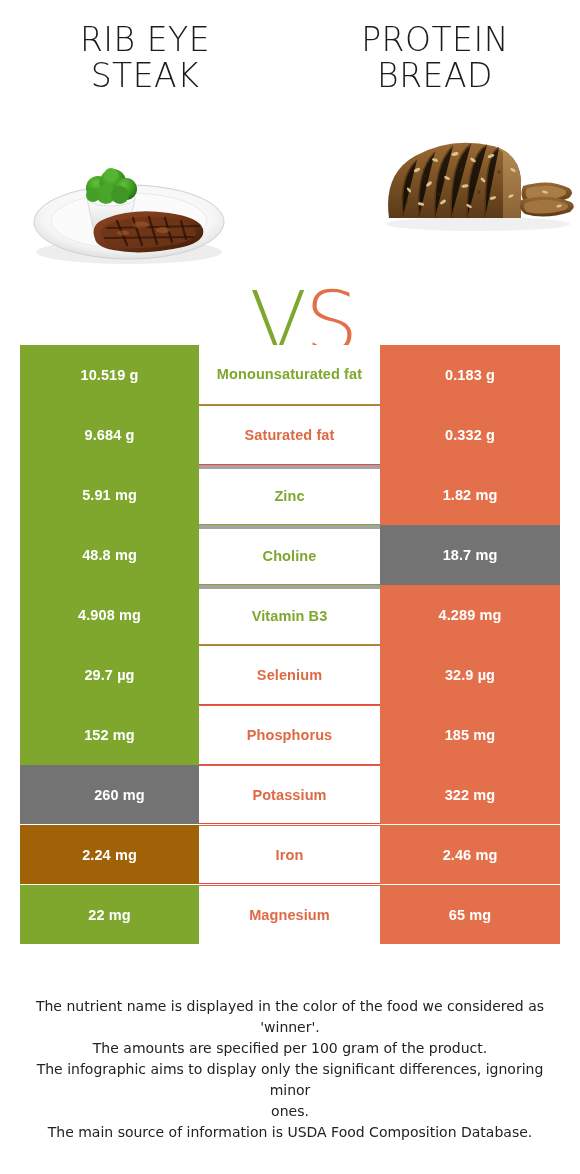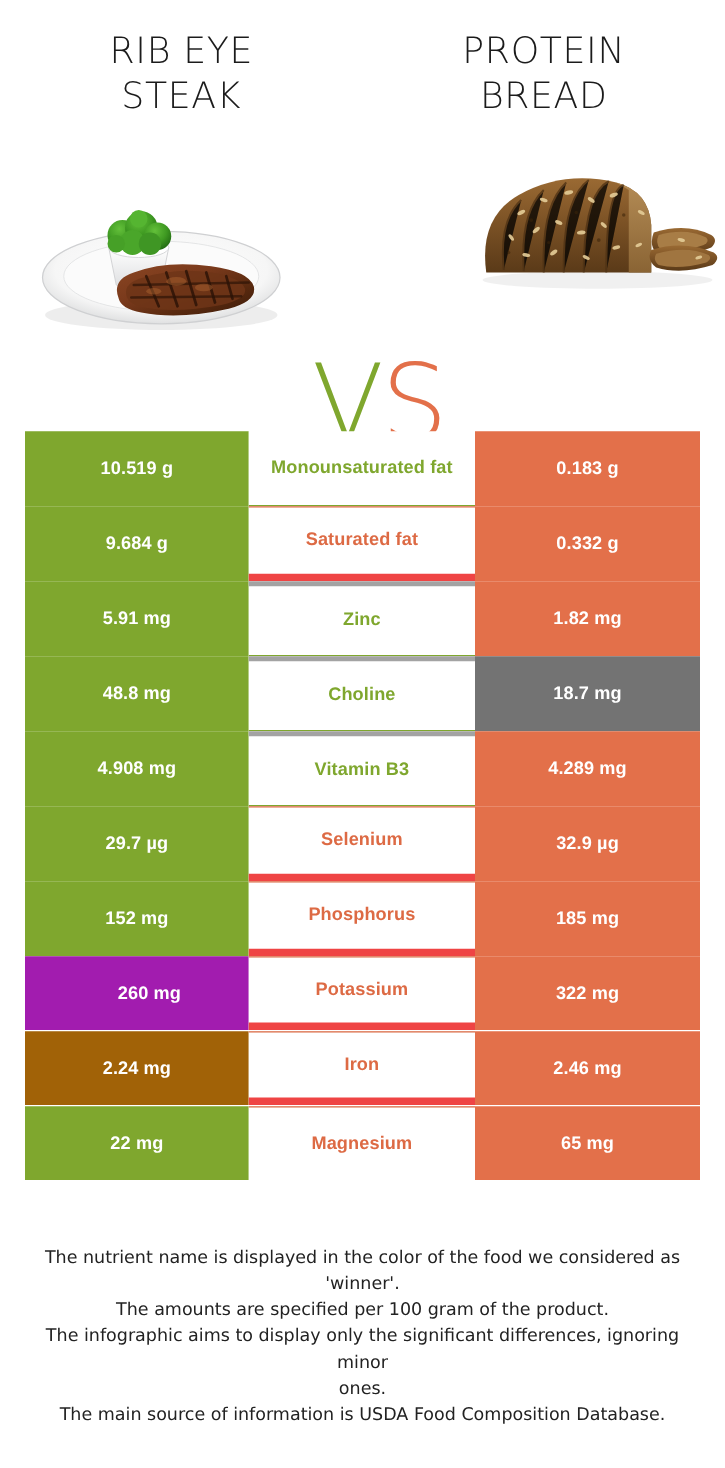--- a/index.html
+++ b/index.html
@@ -24,21 +24,21 @@
     position: absolute;
     top: 22px;
     left: 0;
     width: 580px;
     height: 90px;
     display: flex;
   }
   .hero-title {
     flex: 1;
     text-align: center;
-    font-size: 29px;
+    font-size: 33px;
     line-height: 36px;
     letter-spacing: 0.5px;
     font-weight: 300;
     color: #1b1b1b;
     font-family: "DejaVu Sans", "Liberation Sans", sans-serif;
   }
   .hero-title .t-line { display: block; }
 
   .hero-images {
     position: absolute;
@@ -87,21 +87,21 @@
     justify-content: center;
     font-size: 14.5px;
     font-weight: bold;
     letter-spacing: 0.1px;
   }
   .cell-left  { width: 179px; color: #ffffff; }
   .cell-mid   { width: 181px; background: #ffffff; }
   .cell-right { width: 180px; color: #ffffff; }
 
   .win-green .cell-mid { border-top: 4px solid #a3a3a3; border-bottom: 1px solid #7FA72E; }
-  .win-red   .cell-mid { border-top: 1px solid #D9663F; border-bottom: 6px solid #ef4444; }
+  .win-red   .cell-mid { border-top: 1px solid #D9663F; border-bottom: 1px solid #ef4444; }
   .nrow:first-child .cell-mid { border-top: none; }
   .nrow:last-child  .cell-mid { border-bottom: none; }
 
   .label-green { color: #7FA72E; }
   .label-red   { color: #DD6A44; }
 
   
   #footnote {
     position: absolute;
     left: 26px;
@@ -303,21 +303,21 @@
         <div class="cell cell-left" style="background: rgb(127, 167, 46);">29.7 µg</div>
         <div class="cell cell-mid label-red">Selenium</div>
         <div class="cell cell-right" style="background: rgb(227, 112, 74);">32.9 µg</div>
       </div>
       <div class="nrow win-red">
         <div class="cell cell-left" style="background: rgb(127, 167, 46);">152 mg</div>
         <div class="cell cell-mid label-red">Phosphorus</div>
         <div class="cell cell-right" style="background: rgb(227, 112, 74);">185 mg</div>
       </div>
       <div class="nrow win-red">
-        <div class="cell cell-left" style="background: #a21caf; padding-left: 20px;">260 mg</div>
+        <div class="cell cell-left" style="background: #737373; padding-left: 20px;">260 mg</div>
         <div class="cell cell-mid label-red">Potassium</div>
         <div class="cell cell-right" style="background: rgb(227, 112, 74);">322 mg</div>
       </div>
       <div class="nrow win-red">
         <div class="cell cell-left" style="background: #a16207;">2.24 mg</div>
         <div class="cell cell-mid label-red">Iron</div>
         <div class="cell cell-right" style="background: rgb(227, 112, 74);">2.46 mg</div>
       </div>
       <div class="nrow win-red">
         <div class="cell cell-left" style="background: rgb(127, 167, 46);">22 mg</div>

